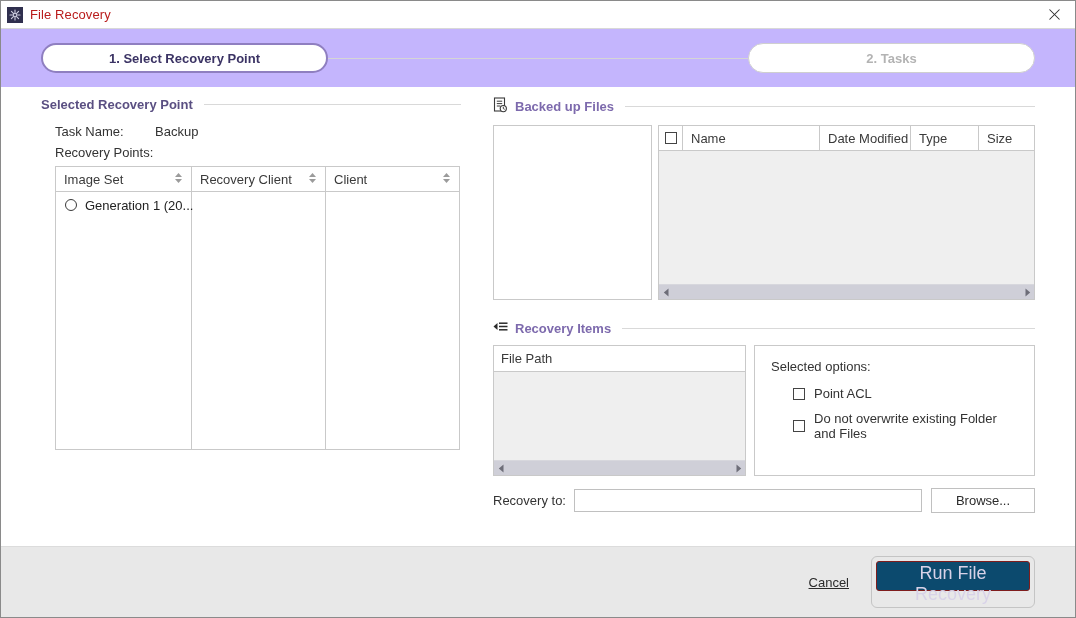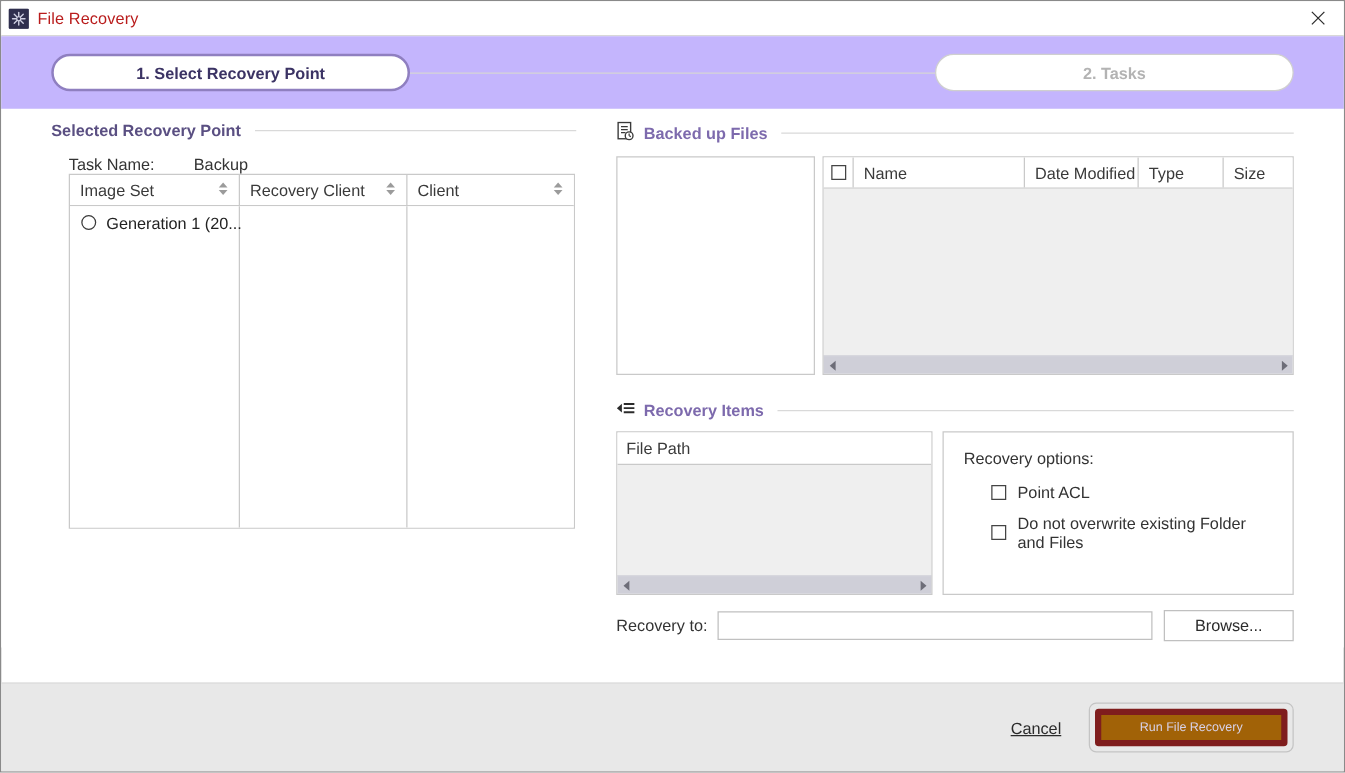--- a/index.html
+++ b/index.html
@@ -406,26 +406,26 @@
   }
   .run-wrap {
     padding: 4px;
     border: 1px solid #c4c4c4;
     border-radius: 6px;
     background: #e8e8e8;
   }
   .run-btn {
     width: 154px;
     height: 30px;
-    background: #a16207;
-    border: 5px solid #7f1d1d;
+    background: #0c4a6e;
+    border: 1px solid #7f1d1d;
     border-radius: 3px;
     color: #d8d2e8;
     font-family: "Liberation Sans", sans-serif;
-    font-size: 10px;
+    font-size: 18px;
     cursor: pointer;
   }
 </style>
 </head>
 <body>
 
 <div class="window">
 
   <div class="titlebar">
     <span class="app-icon">
@@ -460,20 +460,21 @@
     <div class="col-left">
       <div class="section-head">
         <span class="section-title dark">Selected Recovery Point</span>
         <span class="section-rule"></span>
       </div>
 
       <div class="field-row">
         <span class="field-label">Task Name:</span>
         <span class="field-value">Backup</span>
       </div>
+      <div class="sub-label">Recovery Points:</div>
 
       <div class="table-box rp-table">
         <div class="thead">
           <div class="th" style="width:136px;flex:0 0 136px;">
             <span>Image Set</span>
             <span class="sort-ind">
               <svg width="9" height="12" viewBox="0 0 9 12">
                   <polygon points="4.5,1 8,5 1,5" fill="#9b9b9b"></polygon>
                   <polygon points="4.5,11 8,7 1,7" fill="#9b9b9b"></polygon>
                 </svg>
@@ -594,21 +595,21 @@
             <span class="hs-track"><span class="hs-thumb"></span></span>
             <span class="hs-arrow">
               <svg width="7" height="9" viewBox="0 0 7 9">
                   <polygon points="1.5,0.5 1.5,8.5 6.2,4.5" fill="#6d6d78"></polygon>
                 </svg>
             </span>
           </div>
         </div>
 
         <div class="options-pane">
-          <div class="opt-title">Recovery options:</div>
+          <div class="opt-title">Selected options:</div>
           <div class="opt-row">
             <span class="chkbox"></span>
             <span>Point ACL</span>
           </div>
           <div class="opt-row">
             <span class="chkbox"></span>
             <span>Do not overwrite existing Folder and Files</span>
           </div>
         </div>
       </div>

